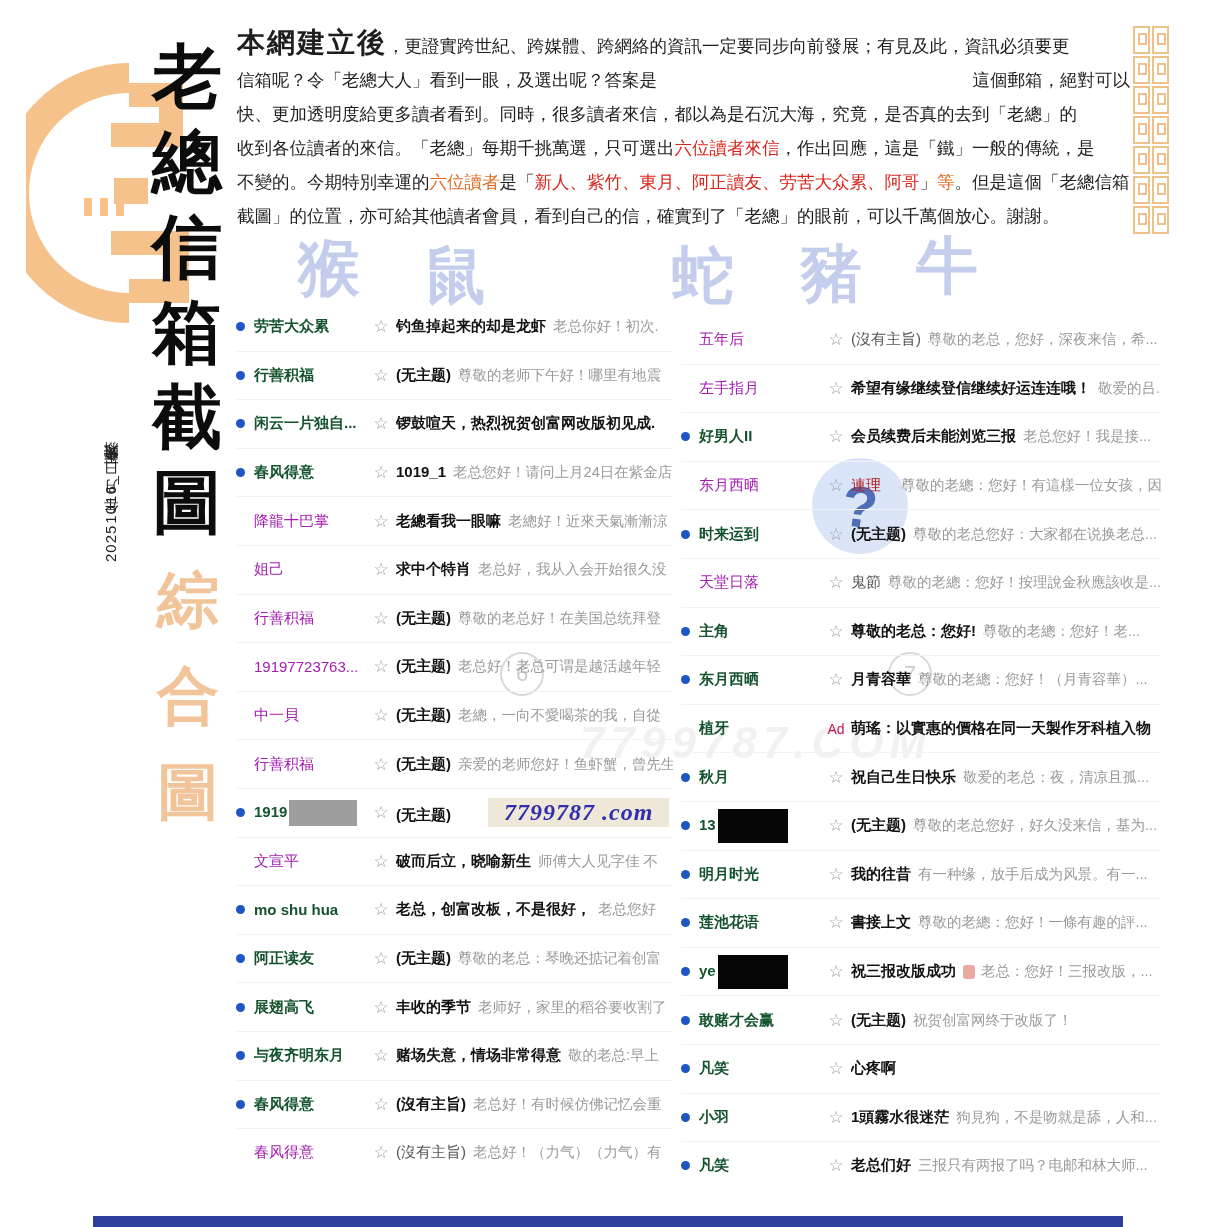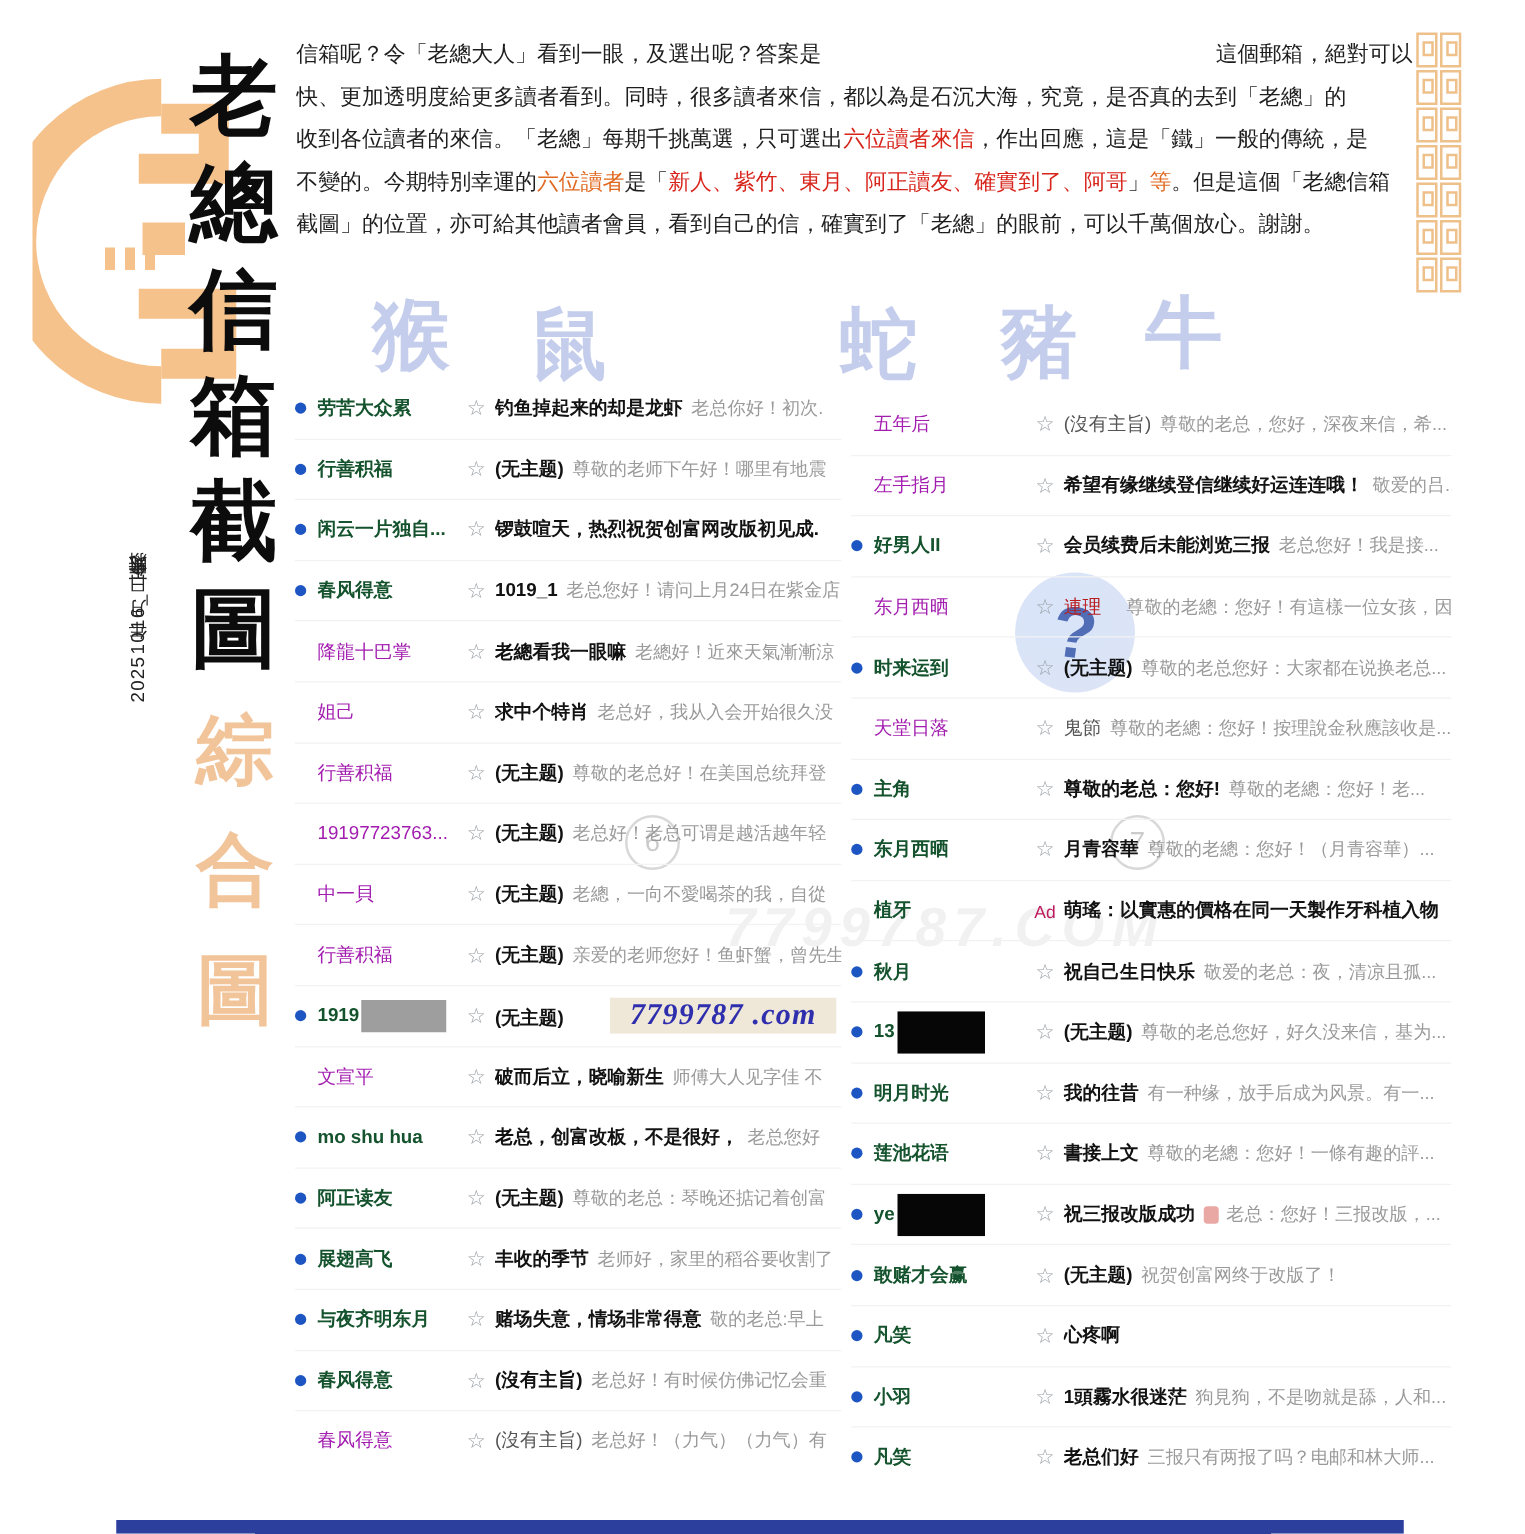--- a/index.html
+++ b/index.html
@@ -95,27 +95,28 @@
     <span class="tchar">圖</span>
   </div>
 <div id="subtitle-col">
     <span class="schar">綜</span>
     <span class="schar">合</span>
     <span class="schar">圖</span>
   </div>
 <div id="date-col">2025年10月16日_下午六時更新</div>
 
 <div id="intro">
+    <div class="line"><span class="lead">本網建立後</span><span class="">，更證實跨世紀、跨媒體、跨網絡的資訊一定要同步向前發展；有見及此，資訊必須要更</span></div>
     <div class="line split">
       <span><span class="">信箱呢？令「老總大人」看到一眼，及選出呢？答案是</span></span>
       <span><span class="">這個郵箱，絕對可以</span></span>
     </div>
     <div class="line"><span class="">快、更加透明度給更多讀者看到。同時，很多讀者來信，都以為是石沉大海，究竟，是否真的去到「老總」的</span></div>
     <div class="line"><span class="">收到各位讀者的來信。「老總」每期千挑萬選，只可選出</span><span class="red">六位讀者來信</span><span class="">，作出回應，這是「鐵」一般的傳統，是</span></div>
-    <div class="line"><span class="">不變的。今期特別幸運的</span><span class="orange">六位讀者</span><span class="">是「</span><span class="red">新人、紫竹、東月、阿正讀友、確實到了、阿哥</span><span class="">」</span><span class="orange">等</span><span class="">。但是這個「老總信箱</span></div>
+    <div class="line"><span class="">不變的。今期特別幸運的</span><span class="orange">六位讀者</span><span class="">是「</span><span class="red">新人、紫竹、東月、阿正讀友、劳苦大众累、阿哥</span><span class="">」</span><span class="orange">等</span><span class="">。但是這個「老總信箱</span></div>
     <div class="line"><span class="">截圖」的位置，亦可給其他讀者會員，看到自己的信，確實到了「老總」的眼前，可以千萬個放心。謝謝。</span></div>
   </div>
 
 <div id="meander">
     <div class="cell"></div>
     <div class="cell"></div>
     <div class="cell"></div>
     <div class="cell"></div>
     <div class="cell"></div>
     <div class="cell"></div>

